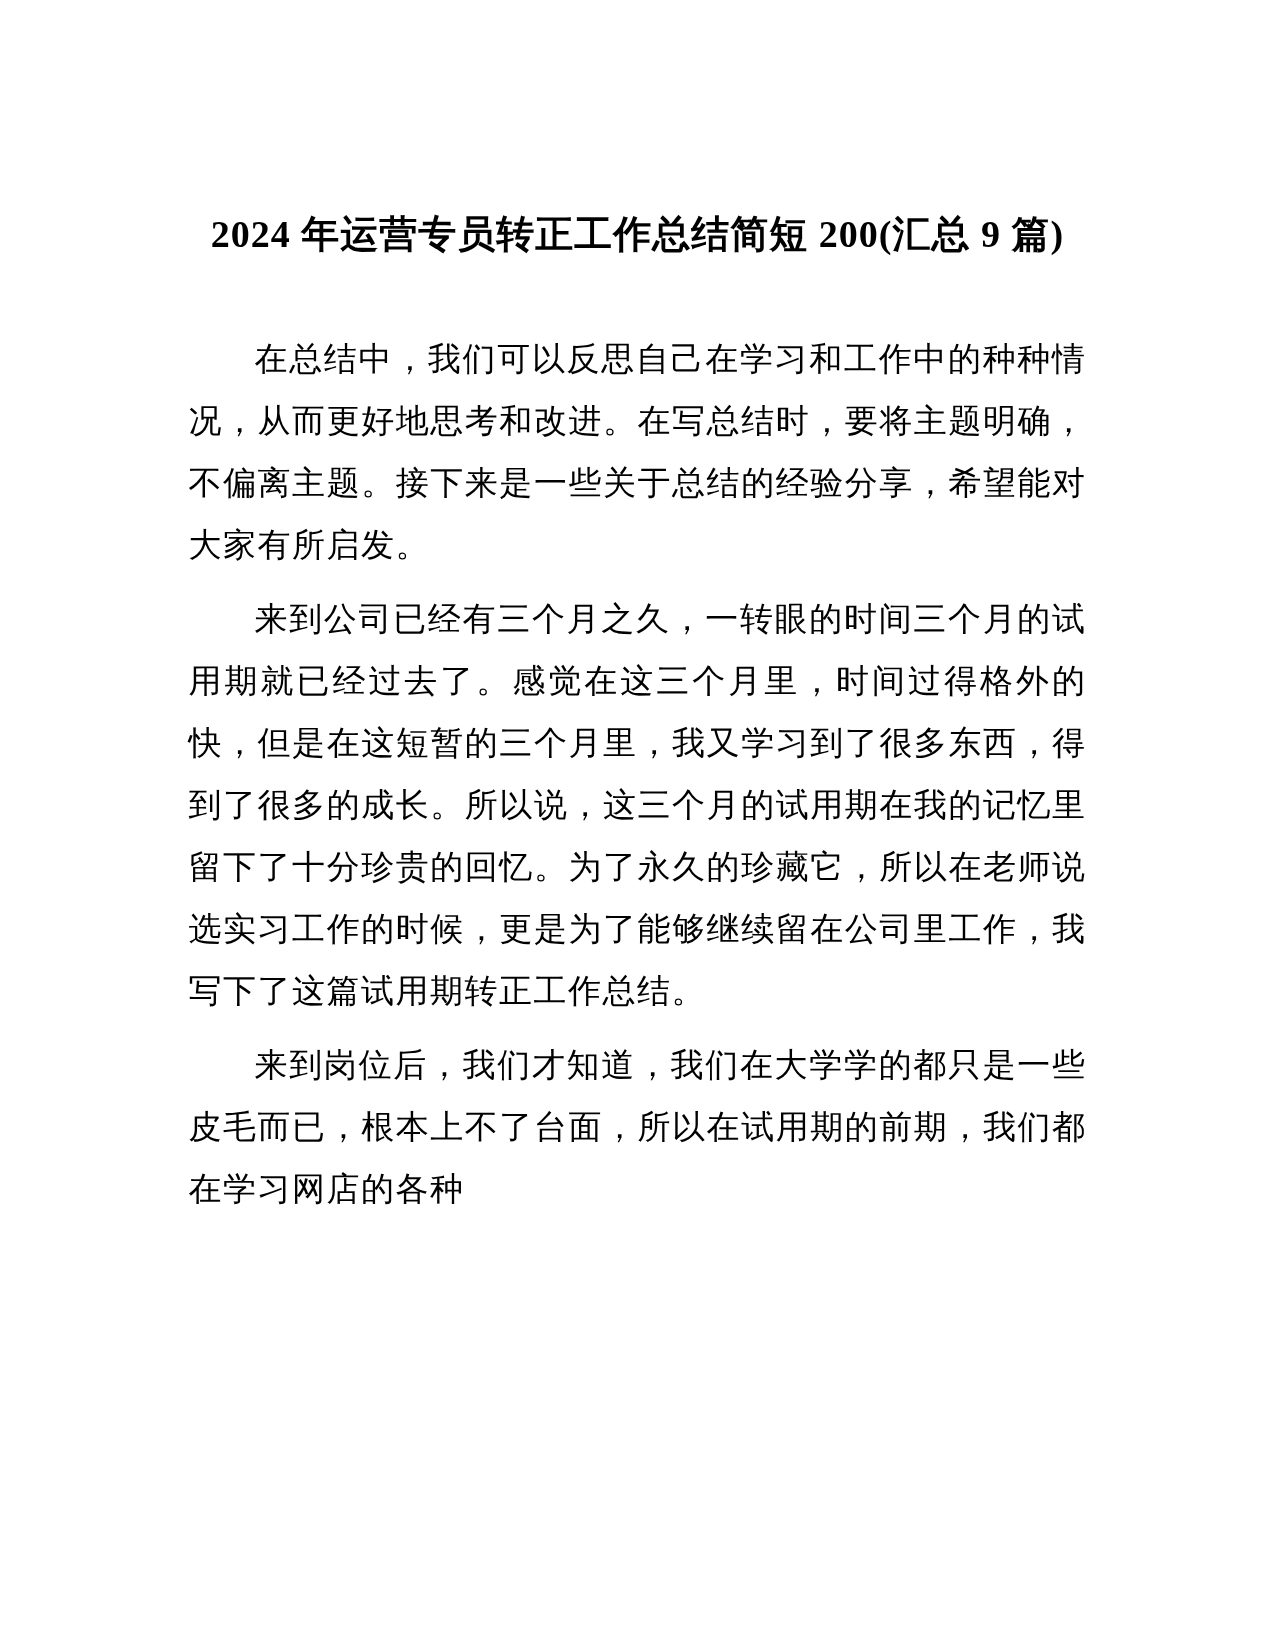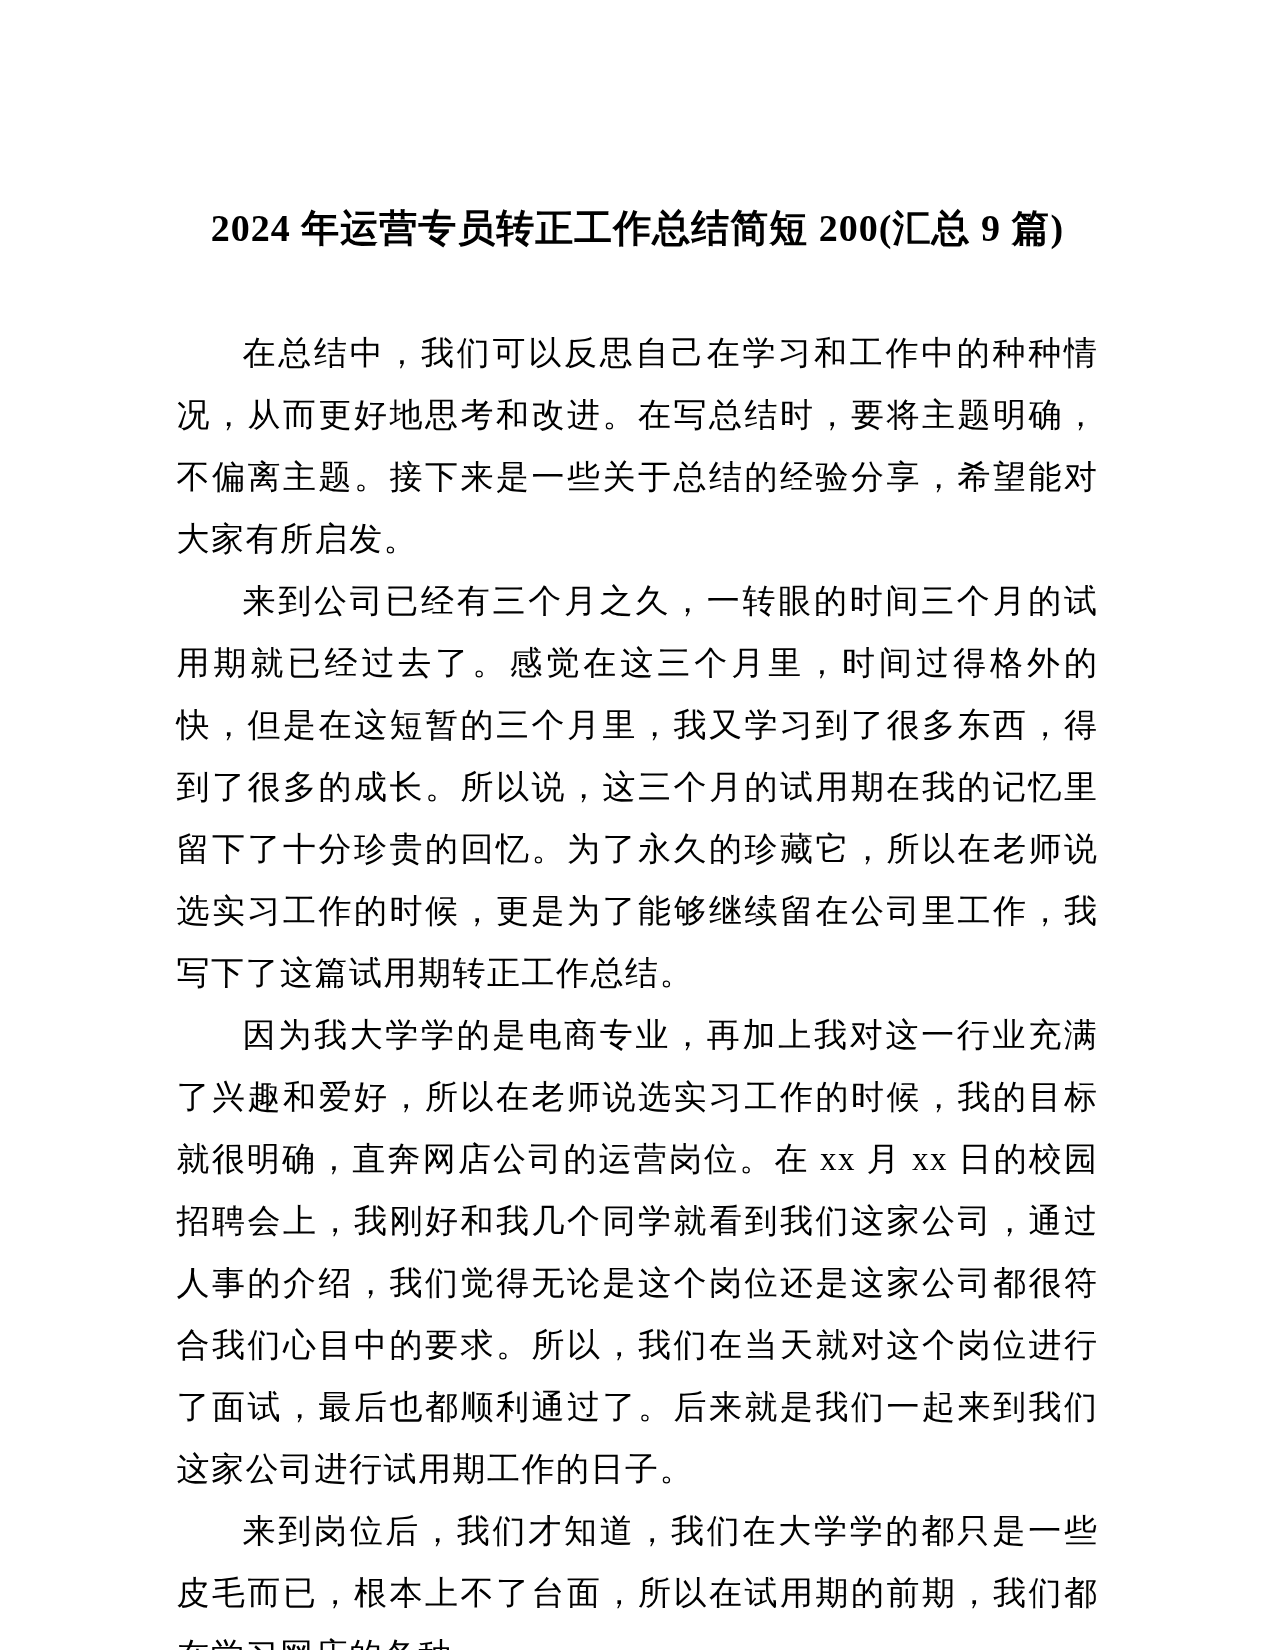--- a/index.html
+++ b/index.html
@@ -16,45 +16,44 @@
     font-family: "Liberation Serif", "DejaVu Serif", serif;
     box-sizing: border-box;
     overflow: hidden;
   }
   .content {
     width: 922px;
     margin: 0 auto;
     padding-top: 204px;
   }
   .doc-title {
-    margin: 0 0 70px 0;
+    margin: 6px 0 70px 0;
     font-size: 38px;
     line-height: 48px;
     font-weight: bold;
     text-align: center;
     letter-spacing: 1px;
     white-space: nowrap;
   }
   .doc-body p {
-    margin: 0;
+    margin: 12px;
     font-size: 33px;
     line-height: 62px;
     text-align: justify;
     text-justify: inter-character;
     text-indent: 2em;
     letter-spacing: 1.5px;
     word-break: break-all;
   }
 </style>
 </head>
 <body>
 
 <div class="page">
   <div class="content">
     <h1 class="doc-title">2024 年运营专员转正工作总结简短 200(汇总 9 篇)</h1>
     <div class="doc-body">
       <p>在总结中，我们可以反思自己在学习和工作中的种种情况，从而更好地思考和改进。在写总结时，要将主题明确，不偏离主题。接下来是一些关于总结的经验分享，希望能对大家有所启发。</p>
       <p>来到公司已经有三个月之久，一转眼的时间三个月的试用期就已经过去了。感觉在这三个月里，时间过得格外的快，但是在这短暂的三个月里，我又学习到了很多东西，得到了很多的成长。所以说，这三个月的试用期在我的记忆里留下了十分珍贵的回忆。为了永久的珍藏它，所以在老师说选实习工作的时候，更是为了能够继续留在公司里工作，我写下了这篇试用期转正工作总结。</p>
-      <p>因为我大学学的是电商专业，再加上我对这一行业充满了兴趣和爱好，所以在老师说选实习工作的时候，我的目标就很明确，直奔网店公司的运营岗位。在 xx 月 xx 日的校园招聘会上，我刚好和我几个同学就看到我们这家公司，通过人事的介绍，我们觉得无论是这个岗位还是这家公司都很符合我们心目中的要求。所以，我们在当天就对这个岗位进行了面试，最后也都顺利通过了。后来就是我们一起来到我们这家公司进行试用期工作的日子。</p>
       <p>来到岗位后，我们才知道，我们在大学学的都只是一些皮毛而已，根本上不了台面，所以在试用期的前期，我们都在学习网店的各种</p>
     </div>
   </div>
 </div>
 
 </body></html>

